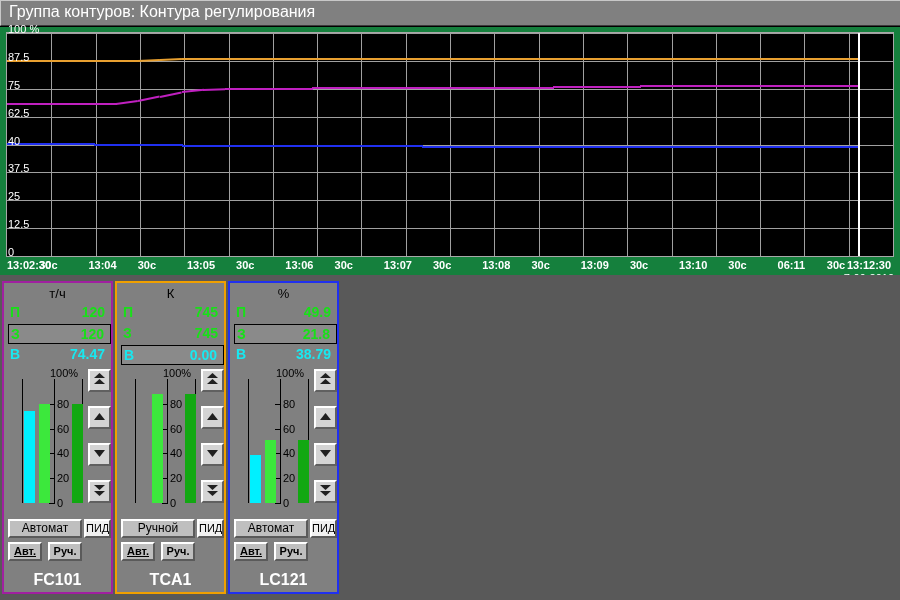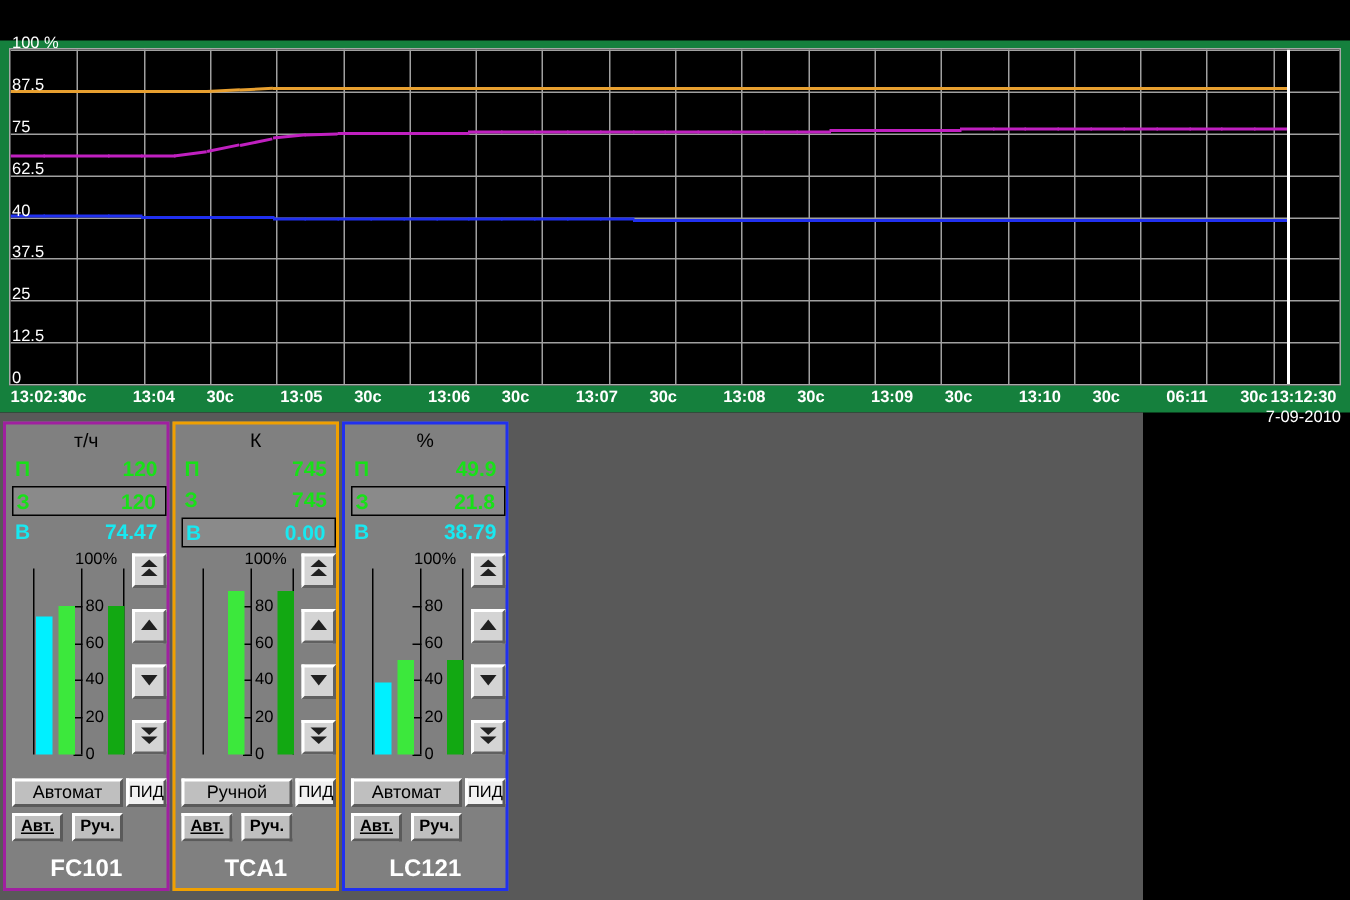--- a/index.html
+++ b/index.html
@@ -47,21 +47,21 @@
     position:absolute;top:0;font-size:11px;color:#ffffff;white-space:nowrap;
     line-height:12px;
   }
   .datelab{
     position:absolute;right:6px;top:245px;font-size:11px;color:#ffffff;
     white-space:nowrap;
   }
 
   
   .bottom{
-    position:absolute;left:0;top:275px;width:762px;height:325px;
+    position:absolute;left:0;top:275px;width:900px;height:325px;
     background:#595959;
   }
 
   
   .panel{
     position:absolute;top:6px;width:111px;height:313px;
     background:#808080;box-sizing:border-box;
     border:2px solid #000;
   }
   .unit{
@@ -127,20 +127,23 @@
   .tagname{
     position:absolute;left:0;top:288px;width:100%;text-align:center;
     font-size:16px;font-weight:bold;color:#ffffff;
   }
 </style>
 </head>
 <body>
 
 <div id="root">
 
+  <div class="titlebar">
+    <div class="ttext">Группа контуров: Контура регулирования</div>
+  </div>
 
   <div class="chartwrap">
     <div class="plot">
       <div class="plotinner" id="plotinner">
           <div class="gridv" style="left: 44px;"></div>
           <div class="gridv" style="left: 89px;"></div>
           <div class="gridv" style="left: 133px;"></div>
           <div class="gridv" style="left: 177px;"></div>
           <div class="gridv" style="left: 222px;"></div>
           <div class="gridv" style="left: 266px;"></div>

